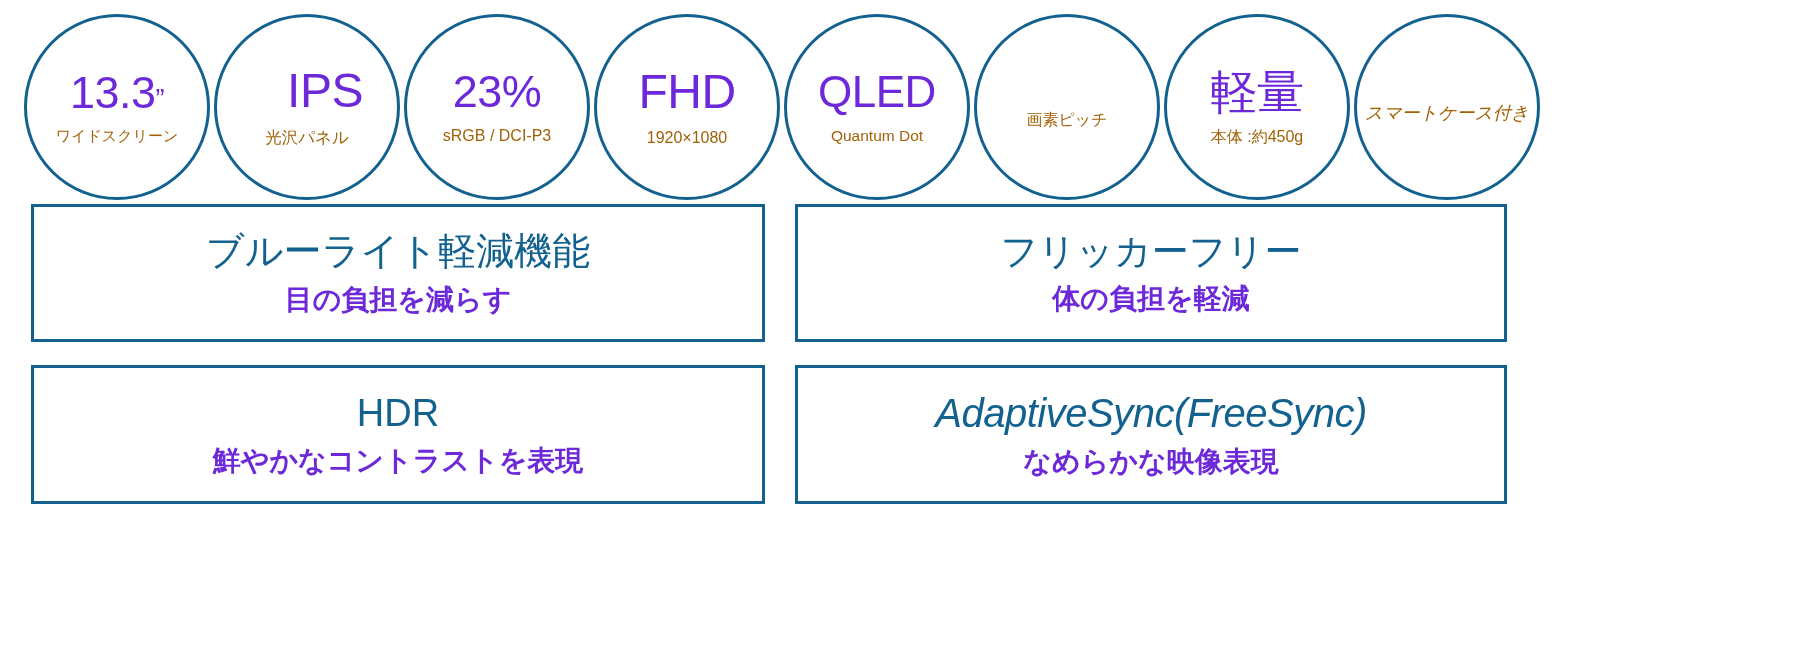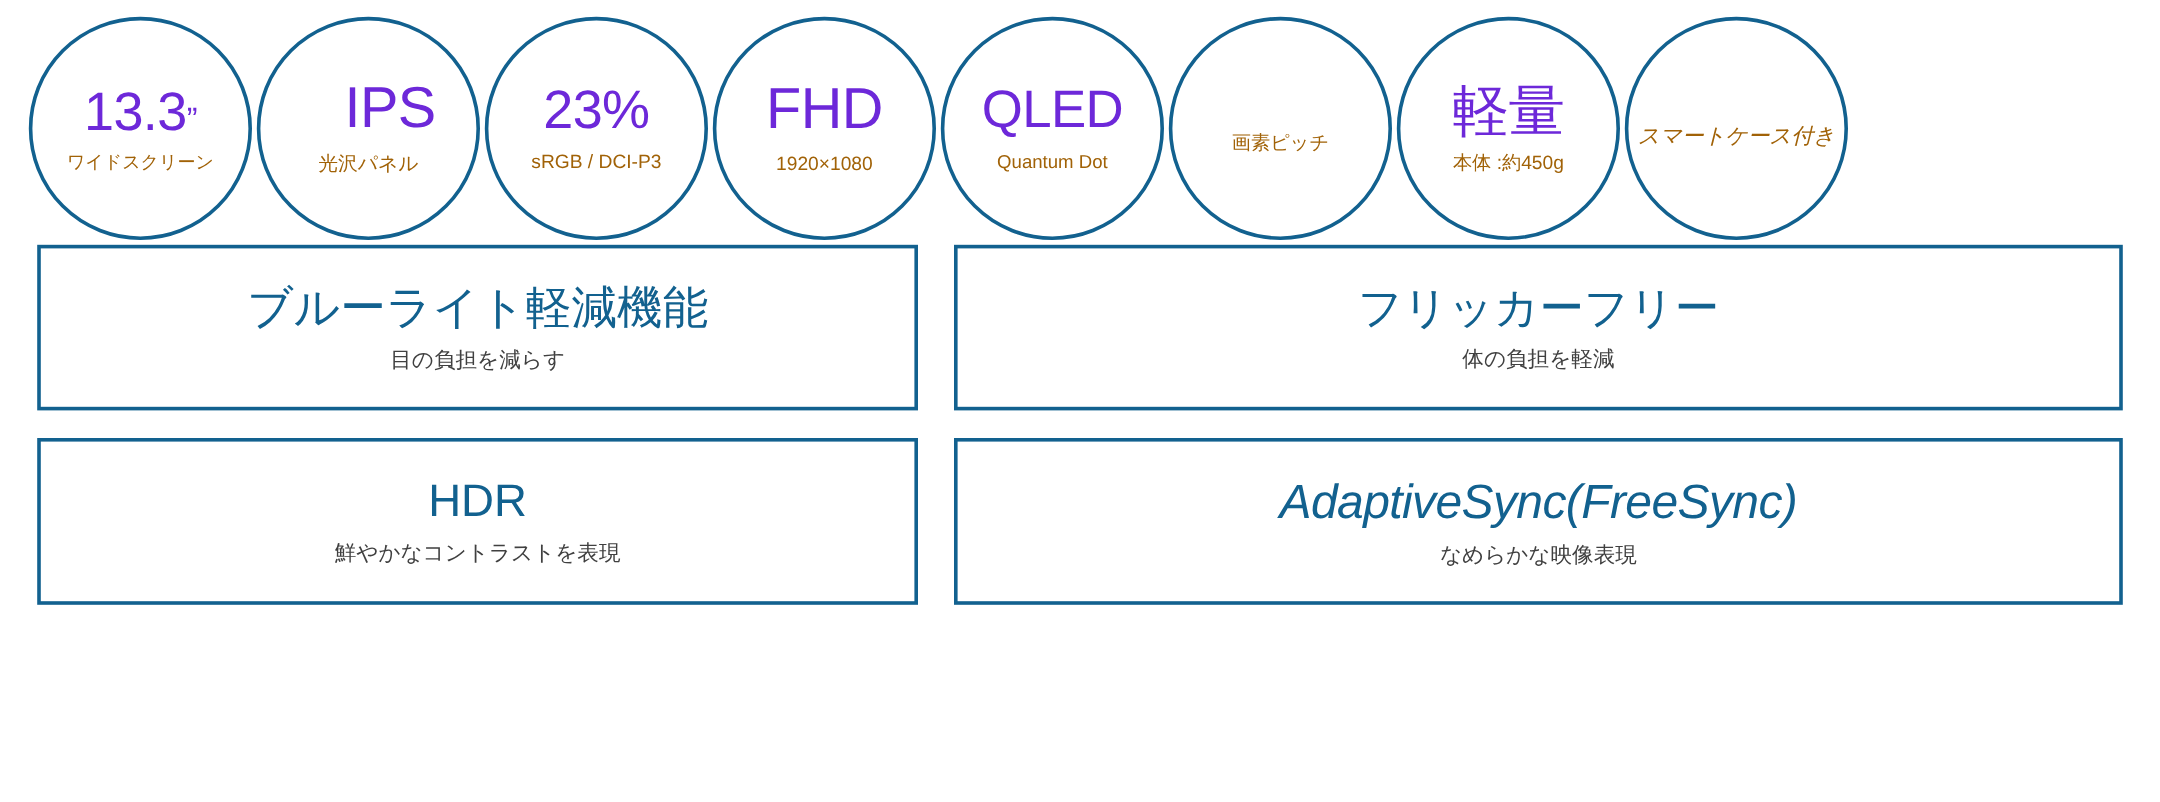--- a/index.html
+++ b/index.html
@@ -90,21 +90,21 @@
   .badge.b-6 .badge-main { font-size: 47px; }
   .badge.b-6 .badge-sub  { font-size: 16px; }
   .badge.b-7 .badge-main { font-size: 47px; }
   .badge.b-7 .badge-sub  { font-size: 18px; font-style: italic; }
 
   
   .feature-grid {
     position: absolute;
     left: 31px;
     top: 204px;
-    width: 1738px;
+    width: 1476px;
     height: 300px;
     display: grid;
     grid-template-columns: 734px 1fr;
     grid-template-rows: 138px 1fr;
     column-gap: 30px;
     row-gap: 23px;
   }
 
   .feature-box {
     border: 3px solid #12618f;
@@ -120,25 +120,26 @@
     display: block;
     font-size: 38px;
     line-height: 1.15;
     color: #12618f;
     white-space: nowrap;
     text-align: center;
   }
   .feature-sub {
     display: block;
     margin-top: 10px;
-    font-size: 18px;
+    font-size: 28px;
     line-height: 1.15;
-    color: #404040;
-    white-space: nowrap;
-    text-align: center;
+    color: #6d28d9;
+    white-space: nowrap;
+    text-align: center;
+    font-weight: bold;
   }
   .fb-1 .feature-title { font-size: 37px; }
   .fb-3 .feature-title { font-size: 40px; letter-spacing: -0.5px; font-style: italic; }
 </style>
 </head>
 <body>
 
 <div id="stage">
 
   <div class="badge-row">

